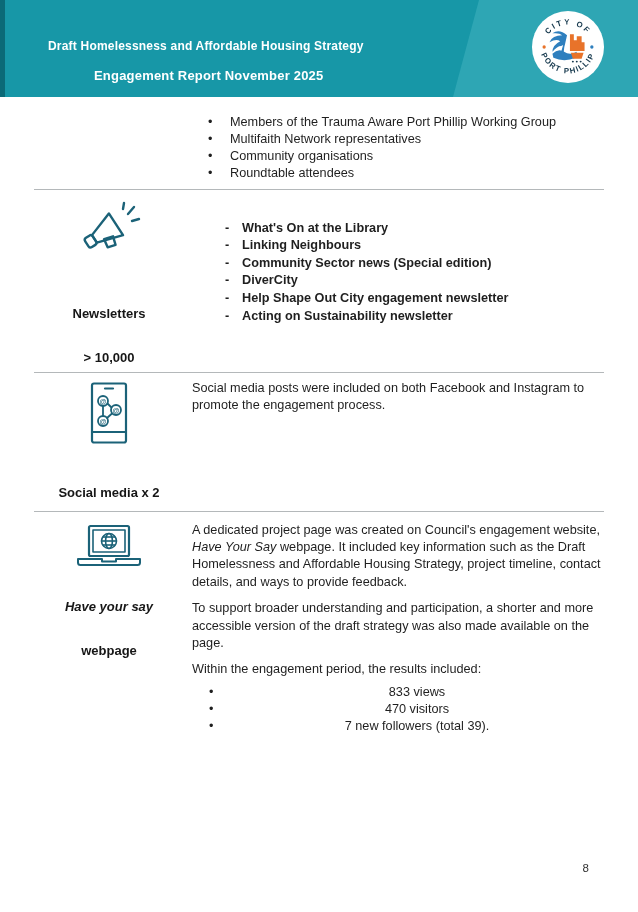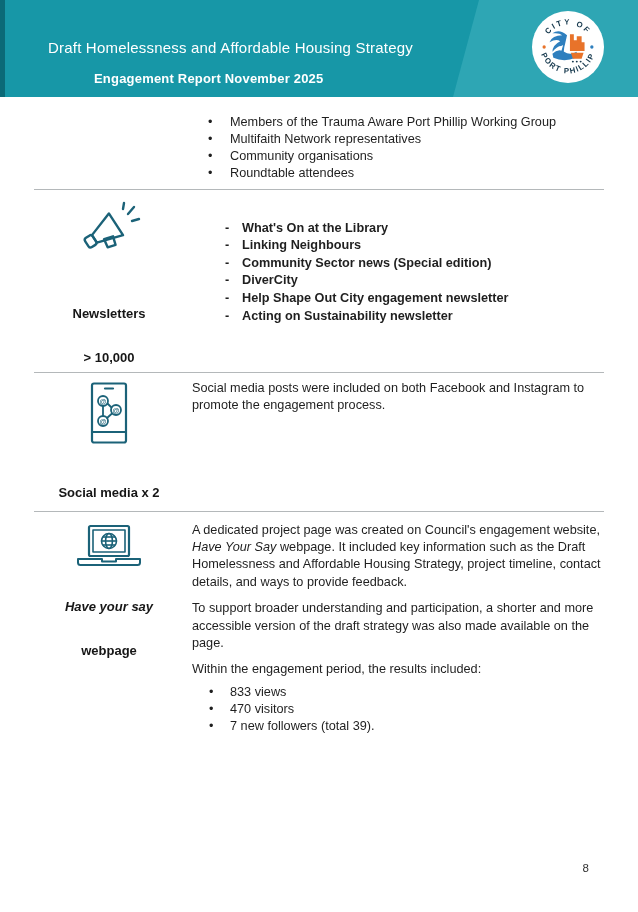--- a/index.html
+++ b/index.html
@@ -21,21 +21,21 @@
   .banner-accent{
     position:absolute;left:0;top:0;width:5px;height:100%;
     background:#0b6a77;
   }
   .banner-diagonal{
     position:absolute;top:0;right:0;width:185px;height:100%;
     background:#2ea6b4;
     clip-path:polygon(26px 0,185px 0,185px 100%,0 100%);
   }
   .banner-text{position:absolute;left:48px;top:39px;color:#ffffff;}
-  .banner-title{font-size:15px;font-weight:400;letter-spacing:.2px;}
+  .banner-title{font-size:12px;font-weight:700;letter-spacing:.2px;}
   .banner-subtitle{margin-top:15px;font-size:13px;font-weight:700;letter-spacing:.2px;padding-left:46px;}
   .logo{position:absolute;top:10px;right:33px;}
 
   
   .content{padding:0 34px;}
   .divider{border:0;border-top:1px solid #b4b8ba;margin:7px 0 0 0;}
 
   .row{display:grid;grid-template-columns:150px 1fr;column-gap:8px;}
   .left-col{display:flex;flex-direction:column;align-items:center;text-align:center;gap:29px;}
   .left-label{font-size:13px;font-weight:700;color:#161616;}
@@ -52,21 +52,21 @@
   .intro-list li{padding-left:38px;}
   .intro-list li::before{content:"\2022";position:absolute;left:16px;}
 
   
   .dash-list{margin-top:21px;font-weight:bold;}
   .dash-list li{padding-left:50px;line-height:17.6px;}
   .dash-list li::before{content:"-";position:absolute;left:33px;}
 
   
   .results-list{margin-top:5px;}
-  .results-list li{padding-left:38px;line-height:17px;}
+  .results-list li{padding-left:38px;line-height:17px;text-align:center;}
   .results-list li::before{content:"\2022";position:absolute;left:17px;}
 
   .row-newsletters{padding-top:9px;}
   .row-social{padding-top:7px;padding-bottom:4px;}
   .row-webpage{padding-top:10px;}
 
   .icon-svg{display:block;}
   .mt2{margin-top:2px;} .mt12{margin-top:12px;} .mt14{margin-top:14px;}
   .mt18{} .mt9{margin-top:9px;}
 

